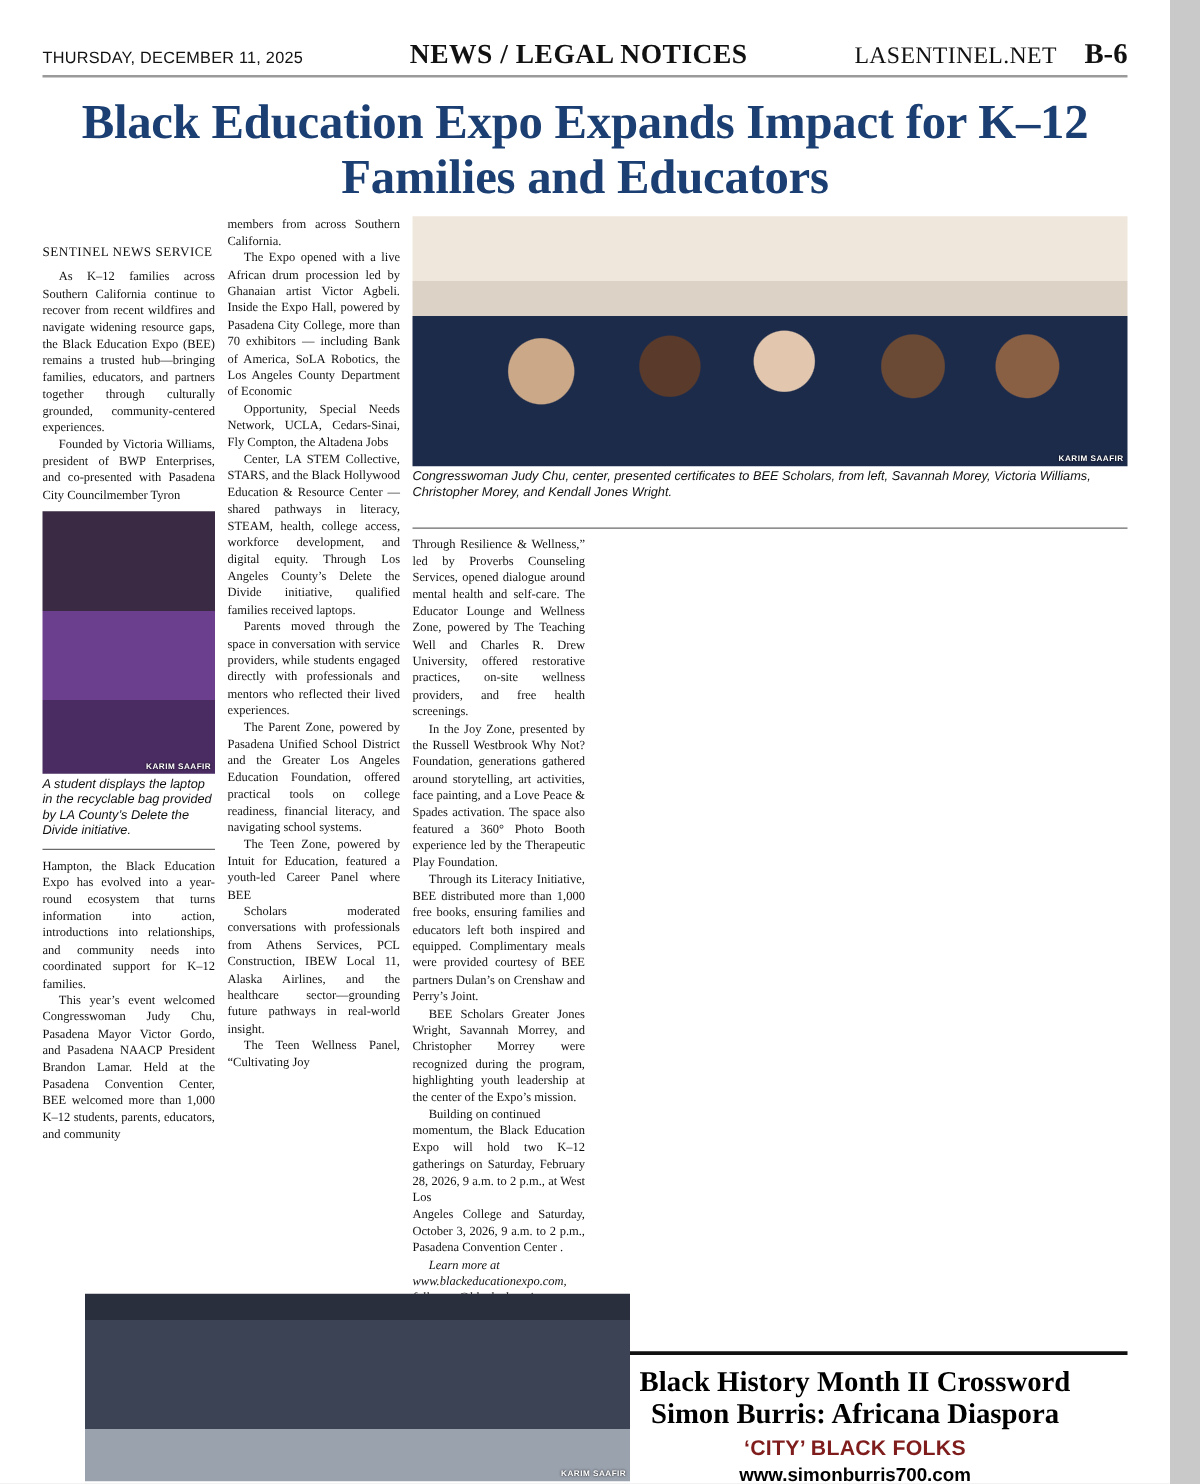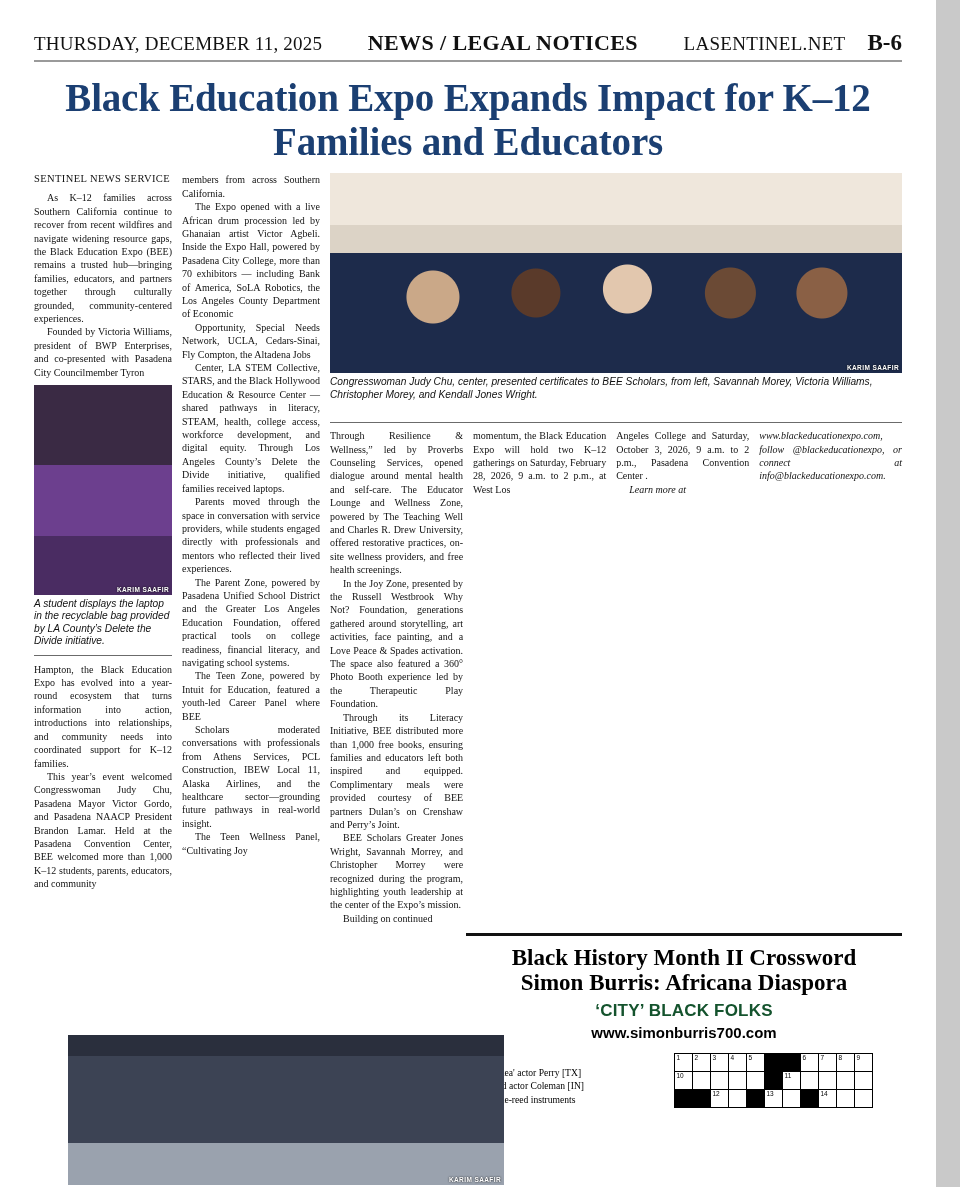--- a/index.html
+++ b/index.html
@@ -21,22 +21,22 @@
   }
   .inner { position:absolute; left:34px; top:30px; width:868px; }
 
   
   .masthead {
     display:flex; align-items:baseline; justify-content:space-between;
     padding-bottom:4px;
     border-bottom:2px solid #9a9a9a;
   }
   .md-date {
-    font-family:Liberation Serif, serif;
-    font-size:19px; letter-spacing:.2px; font-variant:small-caps;
+    font-family:Liberation Sans, sans-serif;
+    font-size:13px; letter-spacing:.2px; font-variant:small-caps;
     text-transform:uppercase; color:#111;text-align:center;
   }
   .md-center {
     font-family:"Liberation Serif", serif;
     font-size:22px; font-weight:700; letter-spacing:.4px; color:#111;
     text-transform:uppercase;
   }
   .md-right { display:flex; align-items:baseline; gap:22px; }
   .md-site { font-size:19px; letter-spacing:.3px; text-transform:uppercase; color:#111;}
   .md-page { font-size:23px; font-weight:700; color:#111; }
@@ -53,21 +53,21 @@
     letter-spacing:-0.2px;
   }
 
   
   .colwrap { display:flex; gap:0; }
   .col { width:148px; padding-right:10px; }
   .col + .col { border-left:0; }
 
   .byline {
     font-size:10.5px; font-variant:small-caps; text-transform:uppercase;
-    letter-spacing:.4px; margin-bottom:7px; color:#111;
+    letter-spacing:.4px; margin-bottom:7px; color:#111;margin-top:24px;
   }
   p.body {
     margin:0; font-size:10px; line-height:13.4px;
     text-align:justify; text-indent:13px; color:#111;
     hyphens:auto; -webkit-hyphens:auto;
   }
   p.body.noind { text-indent:0; }
 
   
   .photo { background:#2b2b33; position:relative; overflow:hidden; }
@@ -106,21 +106,21 @@
     width:436px; margin-top:8px;
     border-top:3px solid #111;
     padding-top:9px;
   }
   .cw-title {
     text-align:center; font-family:"Liberation Serif", serif;
     font-weight:700; font-size:23px; line-height:25px; color:#000;
   }
   .cw-sub {
     text-align:center; font-family:"Liberation Sans", sans-serif;
-    font-weight:700; font-size:17px; letter-spacing:.2px; margin-top:6px; color:#14532d;
+    font-weight:700; font-size:17px; letter-spacing:.2px; margin-top:6px; color:#7f1d1d;
   }
   .cw-url {
     text-align:center; font-family:"Liberation Sans", sans-serif;
     font-weight:700; font-size:15px; margin-top:3px; color:#000;
   }
   .cw-body { display:flex; gap:8px; margin-top:12px; }
   .cw-clues { width:200px; }
   .cw-clues.right { width:220px; }
   .cw-heading {
     font-family:"Liberation Sans", sans-serif; font-weight:700;
@@ -196,21 +196,21 @@
       <p class="body">The Teen Wellness Panel, “Cultivating Joy</p>
     </div>
 
     <div style="width:572px;">
 
       <div class="photo mainphoto">
         <div class="credit">KARIM SAAFIR</div>
       </div>
       <div class="cap" style="border-bottom:1.4px solid #6b6b6b; padding-bottom:21px;">Congresswoman Judy Chu, center, presented certificates to BEE Scholars, from left, Savannah Morey, Victoria Williams, Christopher Morey, and Kendall Jones Wright.</div>
 
-      <div style="display:flex; margin-top:6px;">
+      <div style="display:flex; margin-top:6px;flex-direction:column;">
         <div class="col">
           <p class="body noind">Through Resilience &amp; Wellness,” led by Proverbs Counseling Services, opened dialogue around mental health and self-care. The Educator Lounge and Wellness Zone, powered by The Teaching Well and Charles R. Drew University, offered restorative practices, on-site wellness providers, and free health screenings.</p>
           <p class="body">In the Joy Zone, presented by the Russell Westbrook Why Not? Foundation, generations gathered around storytelling, art activities, face painting, and a Love Peace &amp; Spades activation. The space also featured a 360° Photo Booth experience led by the Therapeutic Play Foundation.</p>
           <p class="body">Through its Literacy Initiative, BEE distributed more than 1,000 free books, ensuring families and educators left both inspired and equipped. Complimentary meals were provided courtesy of BEE partners Dulan’s on Crenshaw and Perry’s Joint.</p>
           <p class="body">BEE Scholars Greater Jones Wright, Savannah Morrey, and Christopher Morrey were recognized during the program, highlighting youth leadership at the center of the Expo’s mission.</p>
           <p class="body">Building on continued</p>
         </div>
 
         <div class="col4">
           <p class="body noind">momentum, the Black Education Expo will hold two K–12 gatherings on Saturday, February 28, 2026, 9 a.m. to 2 p.m., at West Los</p>

